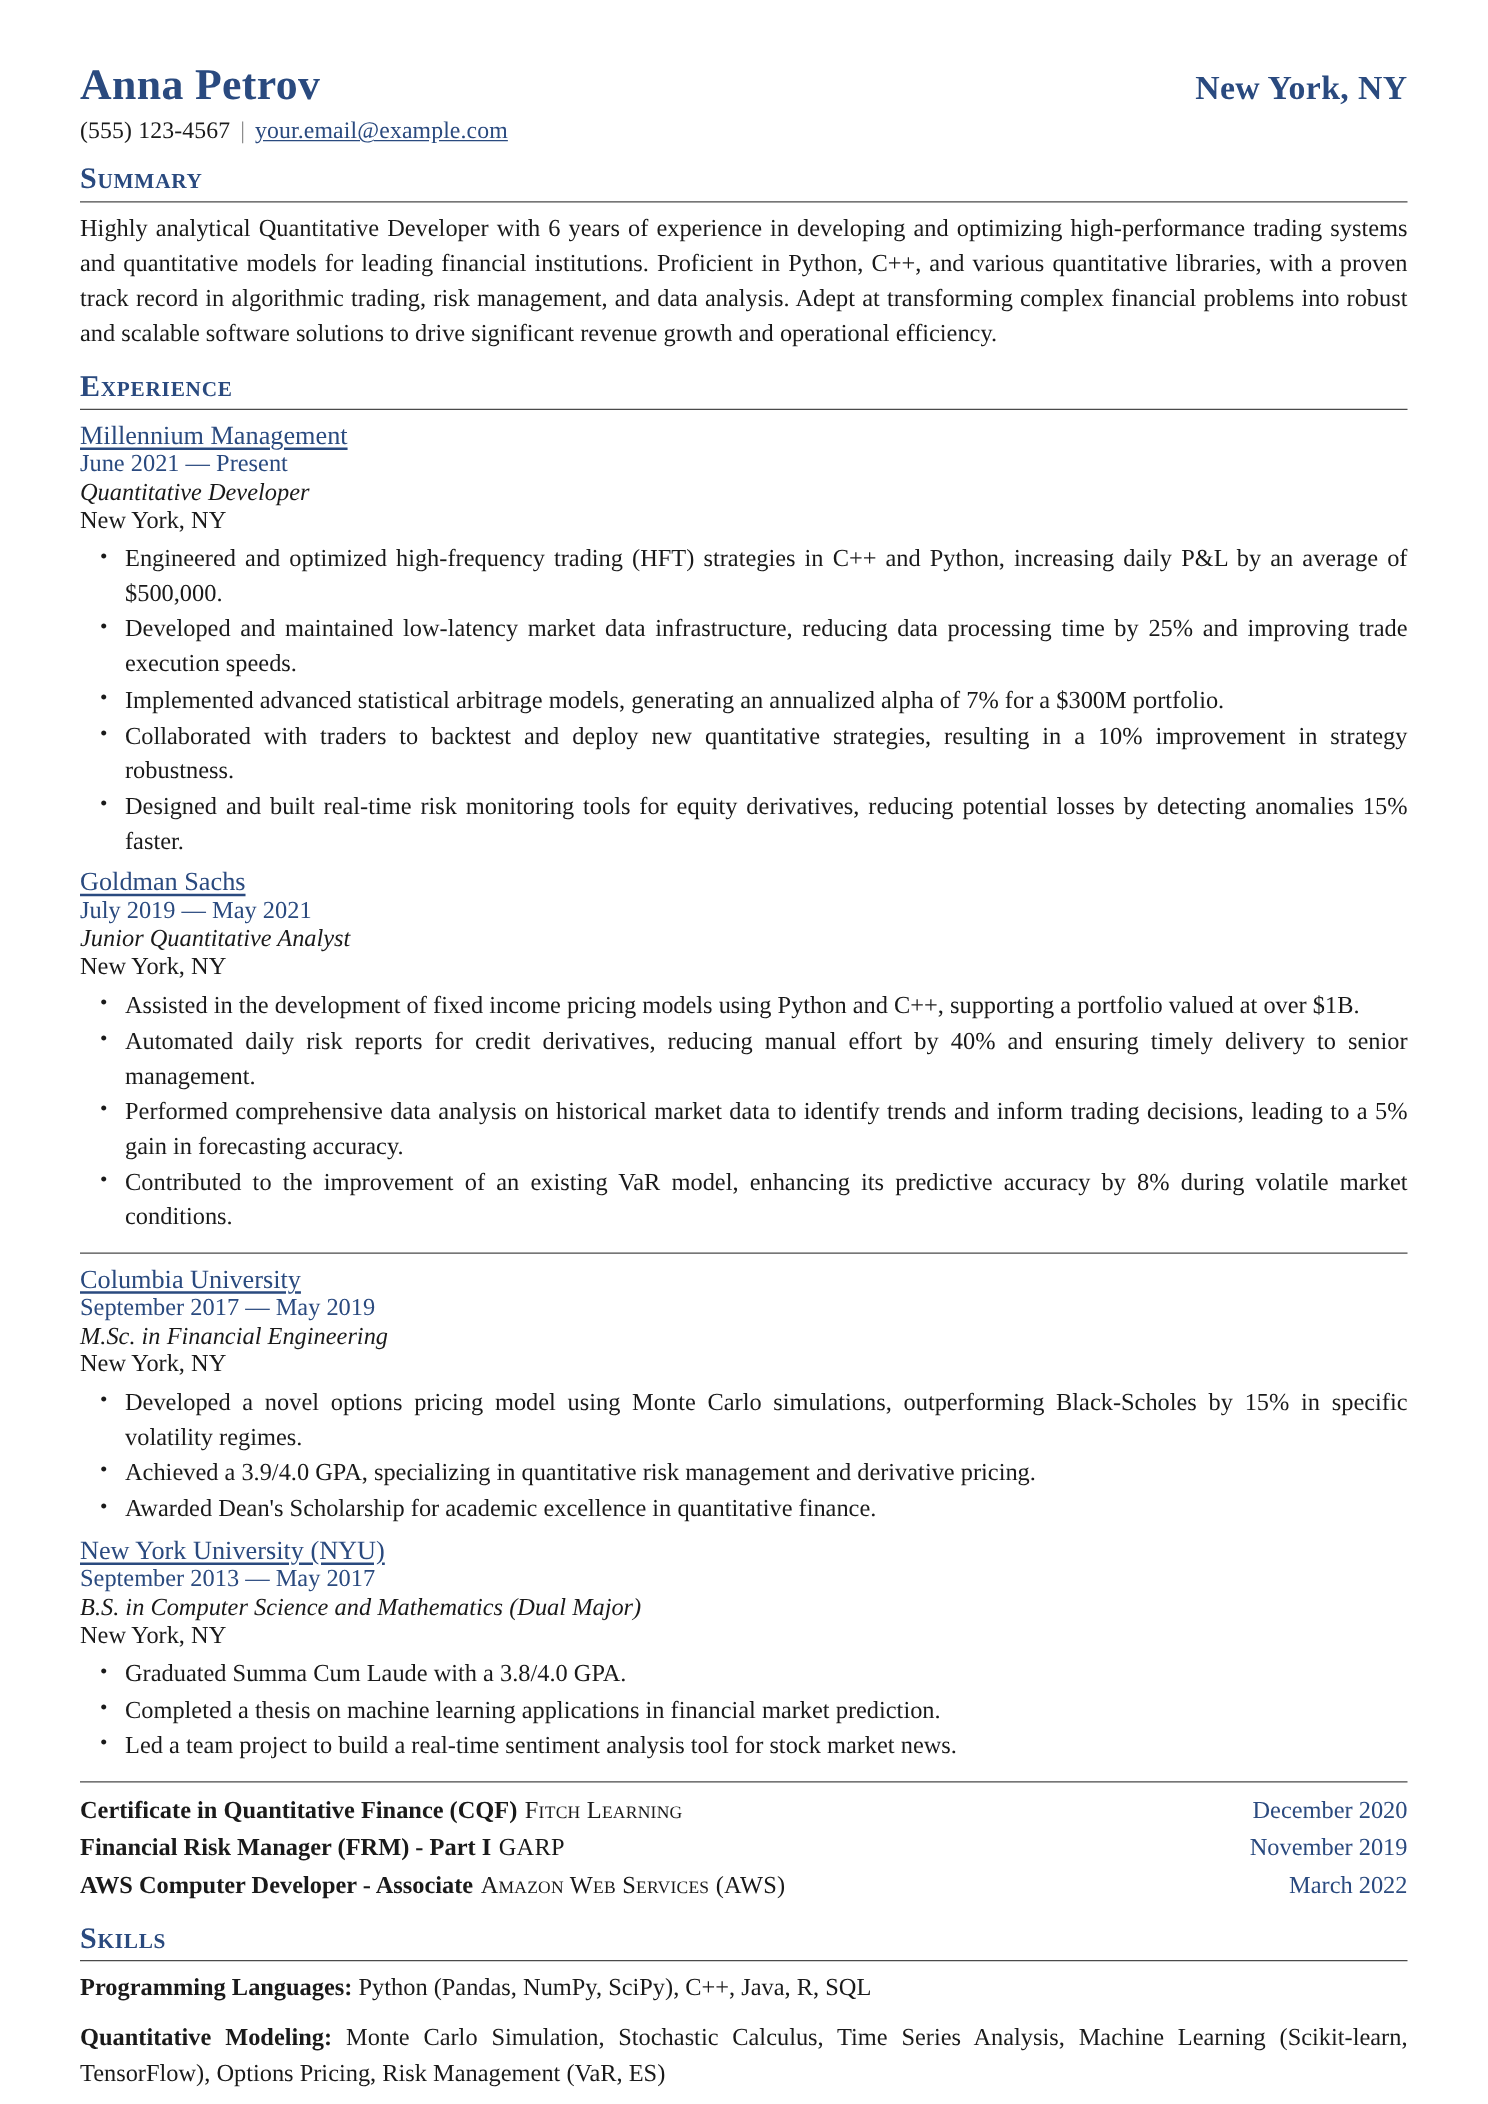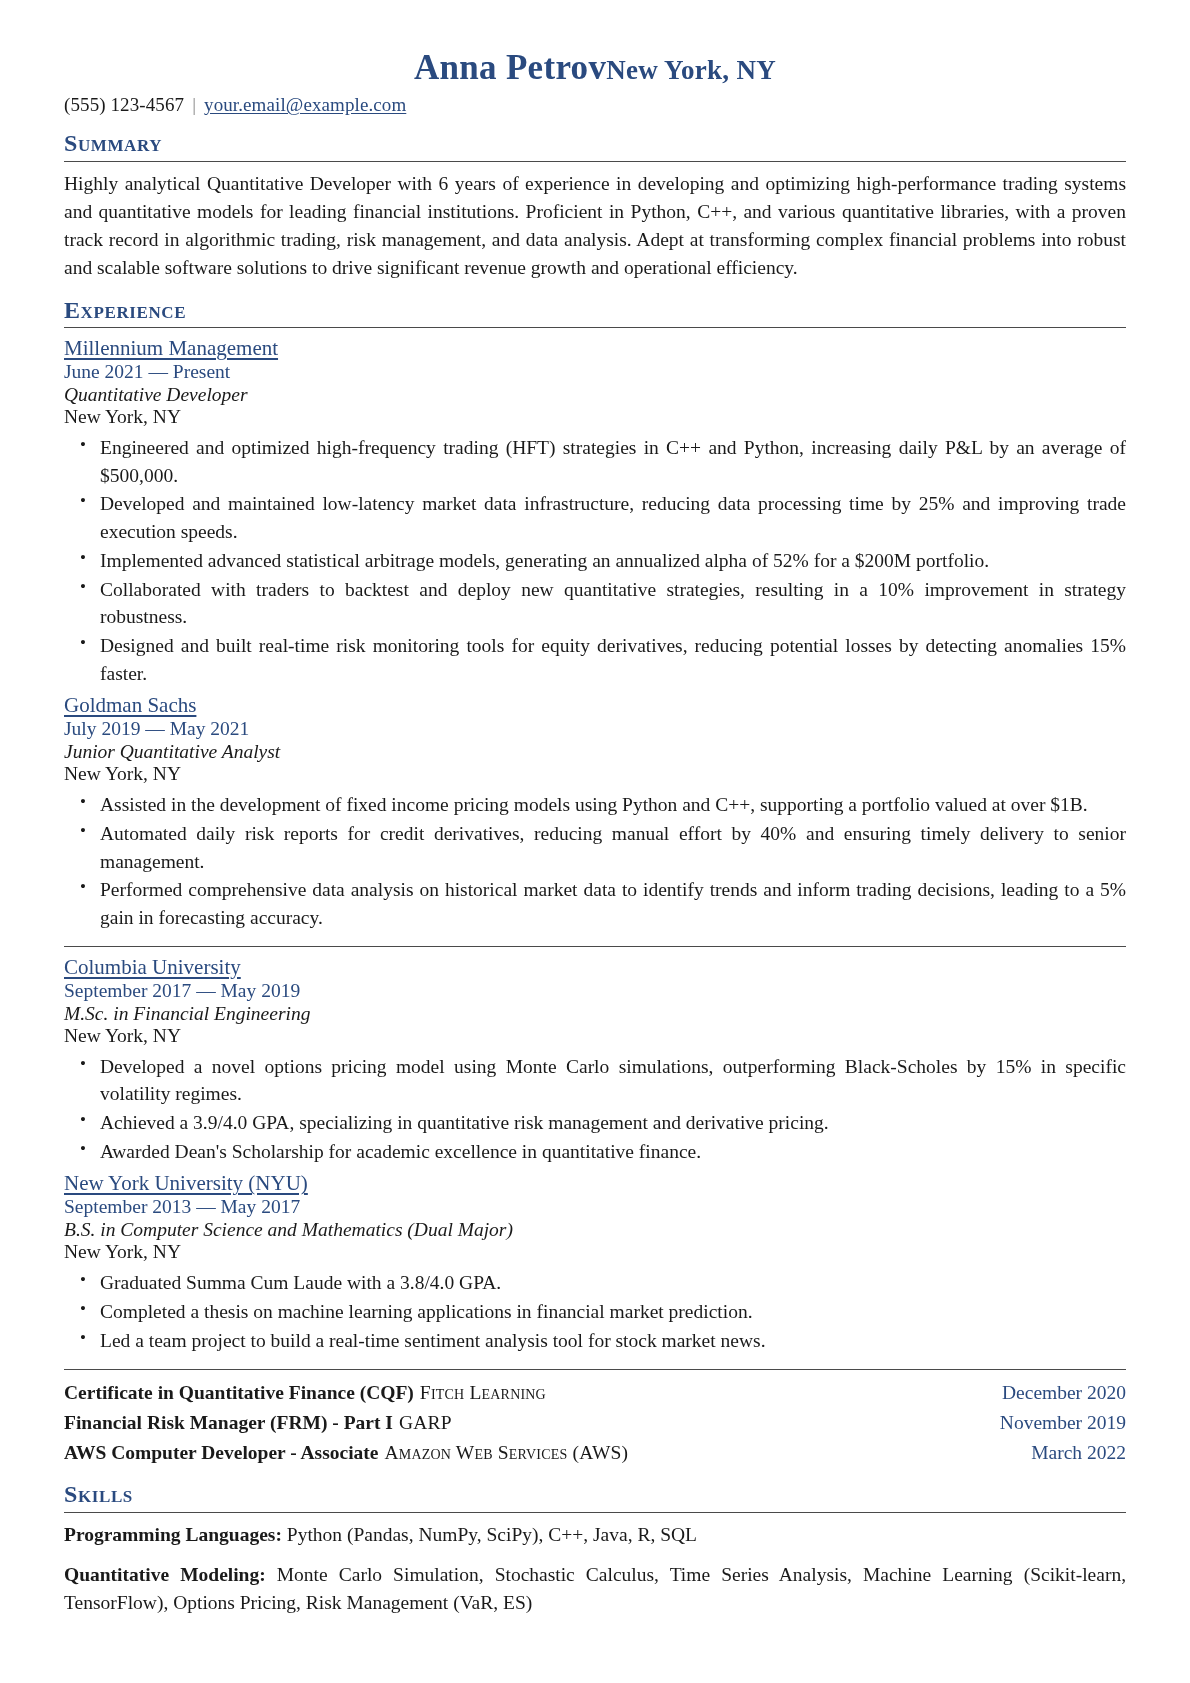--- a/index.html
+++ b/index.html
@@ -17,21 +17,21 @@
     box-sizing: border-box;
     padding: 48px 64px 40px 64px;
     background: #ffffff;
     position: relative;
   }
 
   
   .header-row {
     display: flex;
     align-items: baseline;
-    justify-content: center;
+    justify-content: space-between;
     margin-bottom: 6px;
   }
   .name {
     font-size: 35px;
     font-weight: bold;
     color: #2a4a7f;
     letter-spacing: 0.3px;
     line-height: 1.15;
   }
   .location-top {
@@ -208,39 +208,40 @@
         <span class="org-name">Millennium Management</span>
         <span class="entry-date">June 2021 — Present</span>
       </div>
       <div class="entry-subrow">
         <span class="entry-title">Quantitative Developer</span>
         <span class="entry-location">New York, NY</span>
       </div>
       <ul class="bullets">
         <li>Engineered and optimized high-frequency trading (HFT) strategies in C++ and Python, increasing daily P&amp;L by an average of $500,000.</li>
         <li>Developed and maintained low-latency market data infrastructure, reducing data processing time by 25% and improving trade execution speeds.</li>
-        <li>Implemented advanced statistical arbitrage models, generating an annualized alpha of 52% for a $200M portfolio.</li>
+        <li>Implemented advanced statistical arbitrage models, generating an annualized alpha of 7% for a $300M portfolio.</li>
         <li>Collaborated with traders to backtest and deploy new quantitative strategies, resulting in a 10% improvement in strategy robustness.</li>
         <li>Designed and built real-time risk monitoring tools for equity derivatives, reducing potential losses by detecting anomalies 15% faster.</li>
       </ul>
     </div>
 
     <div class="entry">
       <div class="entry-toprow">
         <span class="org-name">Goldman Sachs</span>
         <span class="entry-date">July 2019 — May 2021</span>
       </div>
       <div class="entry-subrow">
         <span class="entry-title">Junior Quantitative Analyst</span>
         <span class="entry-location">New York, NY</span>
       </div>
       <ul class="bullets">
         <li>Assisted in the development of fixed income pricing models using Python and C++, supporting a portfolio valued at over $1B.</li>
         <li>Automated daily risk reports for credit derivatives, reducing manual effort by 40% and ensuring timely delivery to senior management.</li>
         <li>Performed comprehensive data analysis on historical market data to identify trends and inform trading decisions, leading to a 5% gain in forecasting accuracy.</li>
+        <li>Contributed to the improvement of an existing VaR model, enhancing its predictive accuracy by 8% during volatile market conditions.</li>
       </ul>
     </div>
   </div>
 
   <div class="section">
     <hr class="section-rule">
 
     <div class="entry">
       <div class="entry-toprow">
         <span class="org-name">Columbia University</span>

